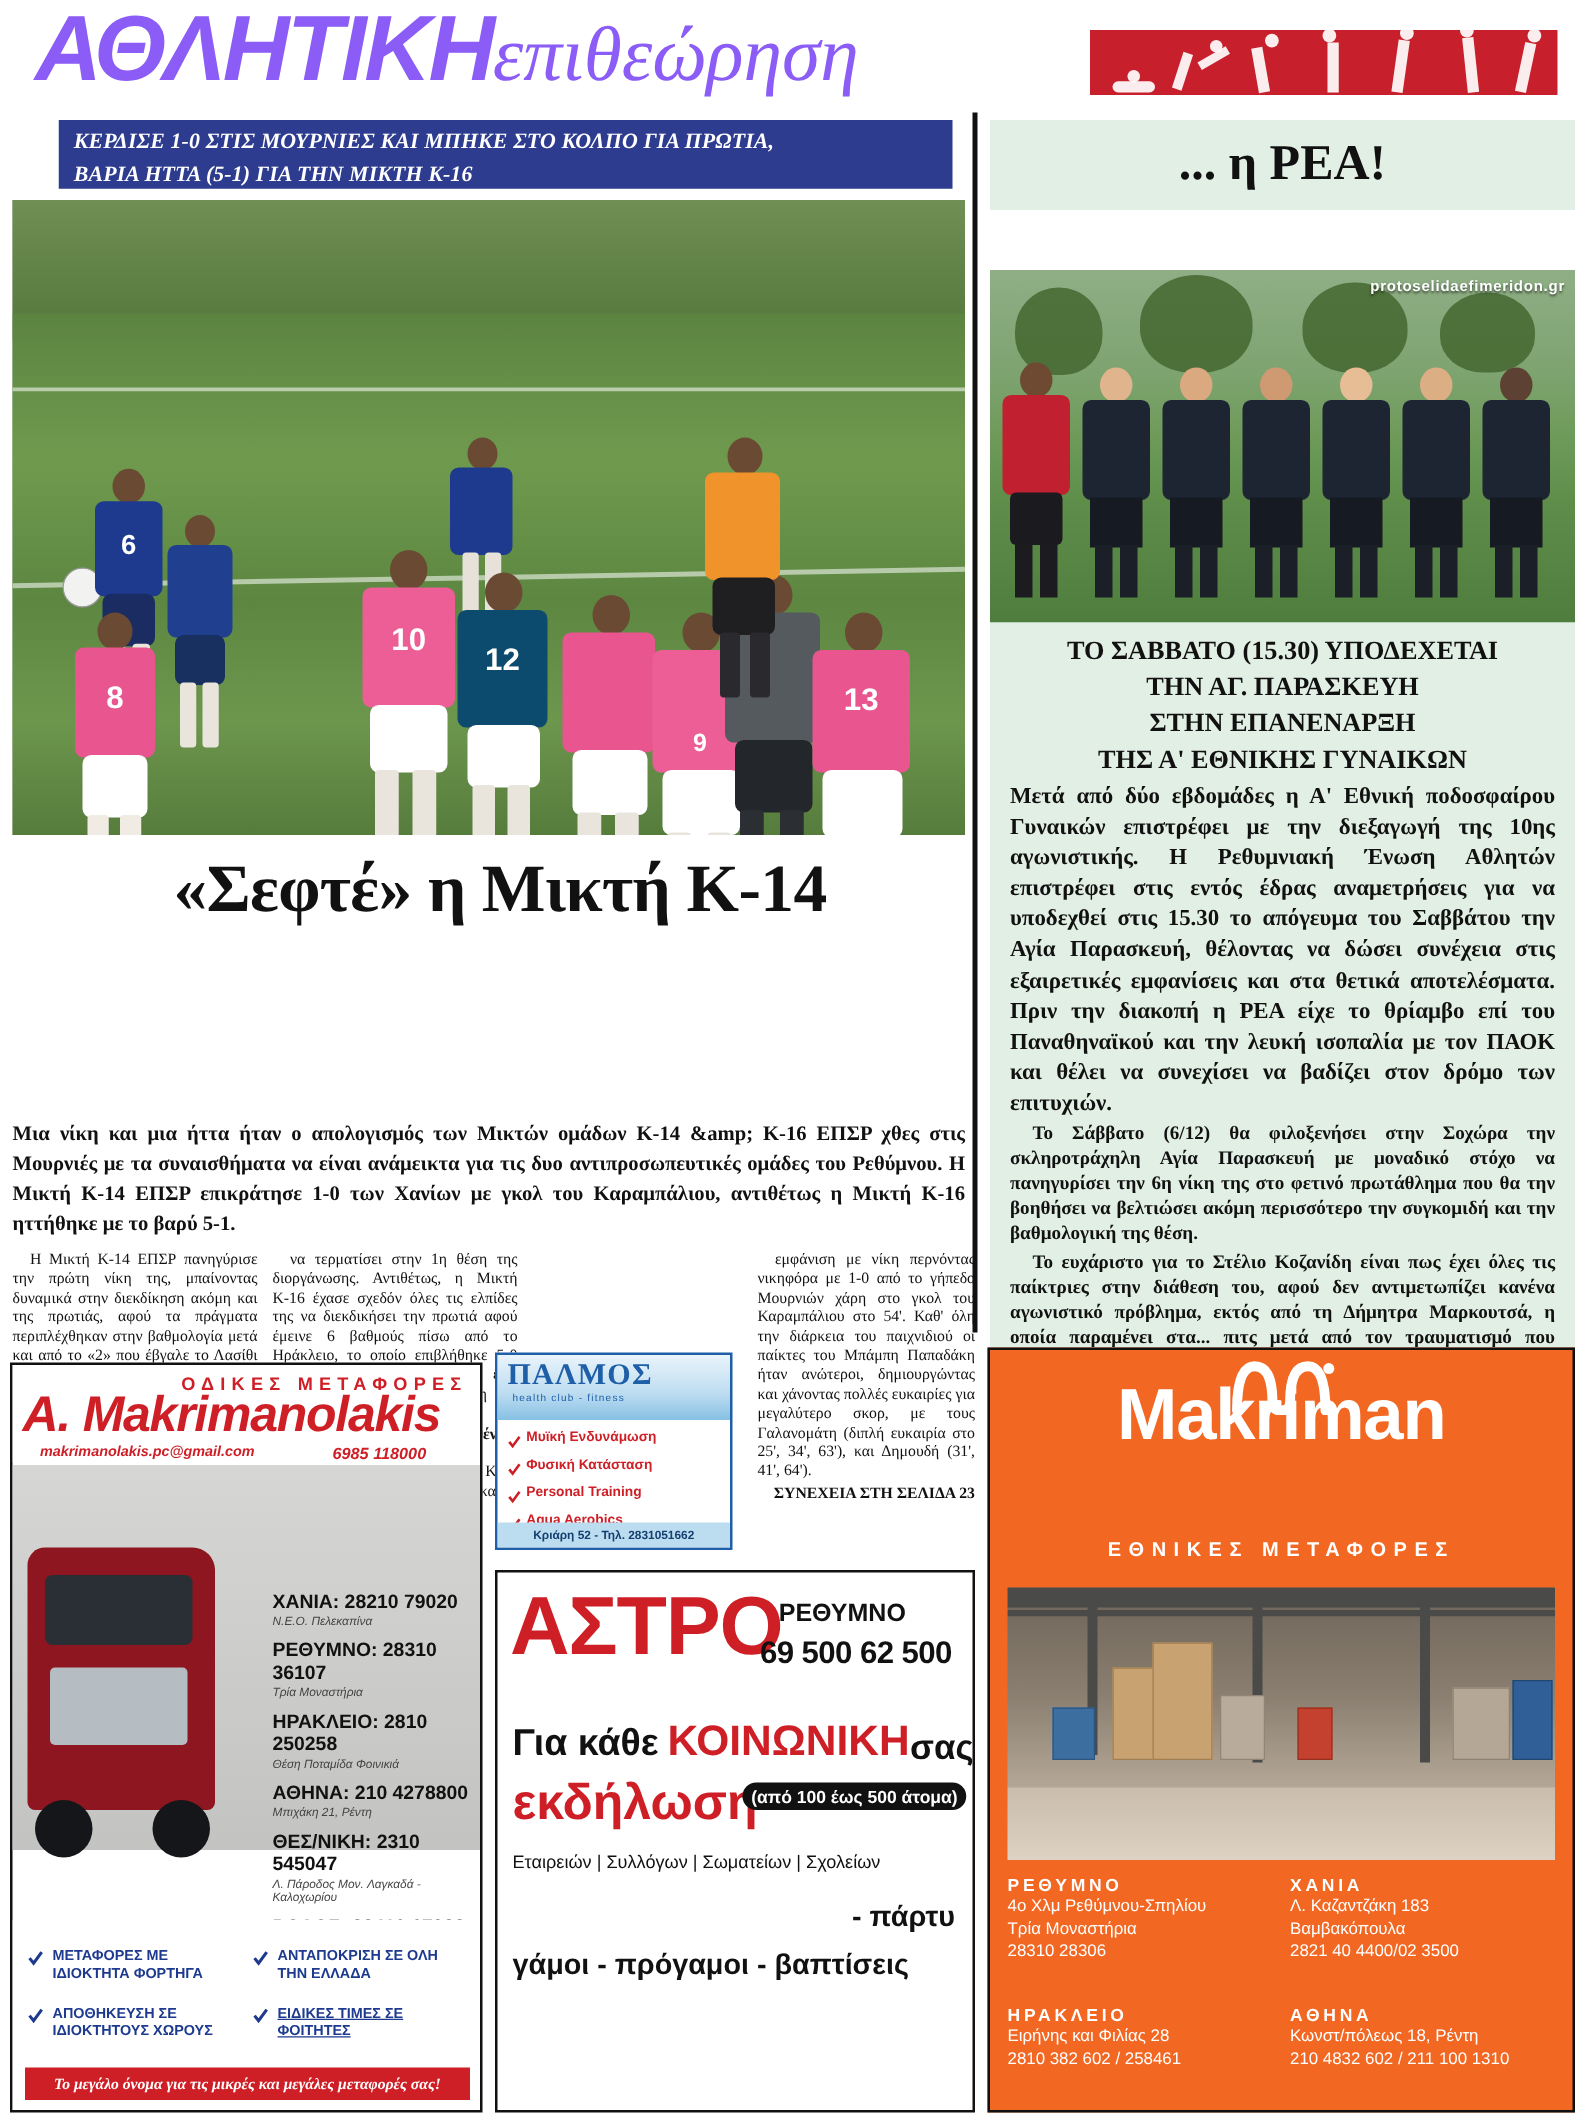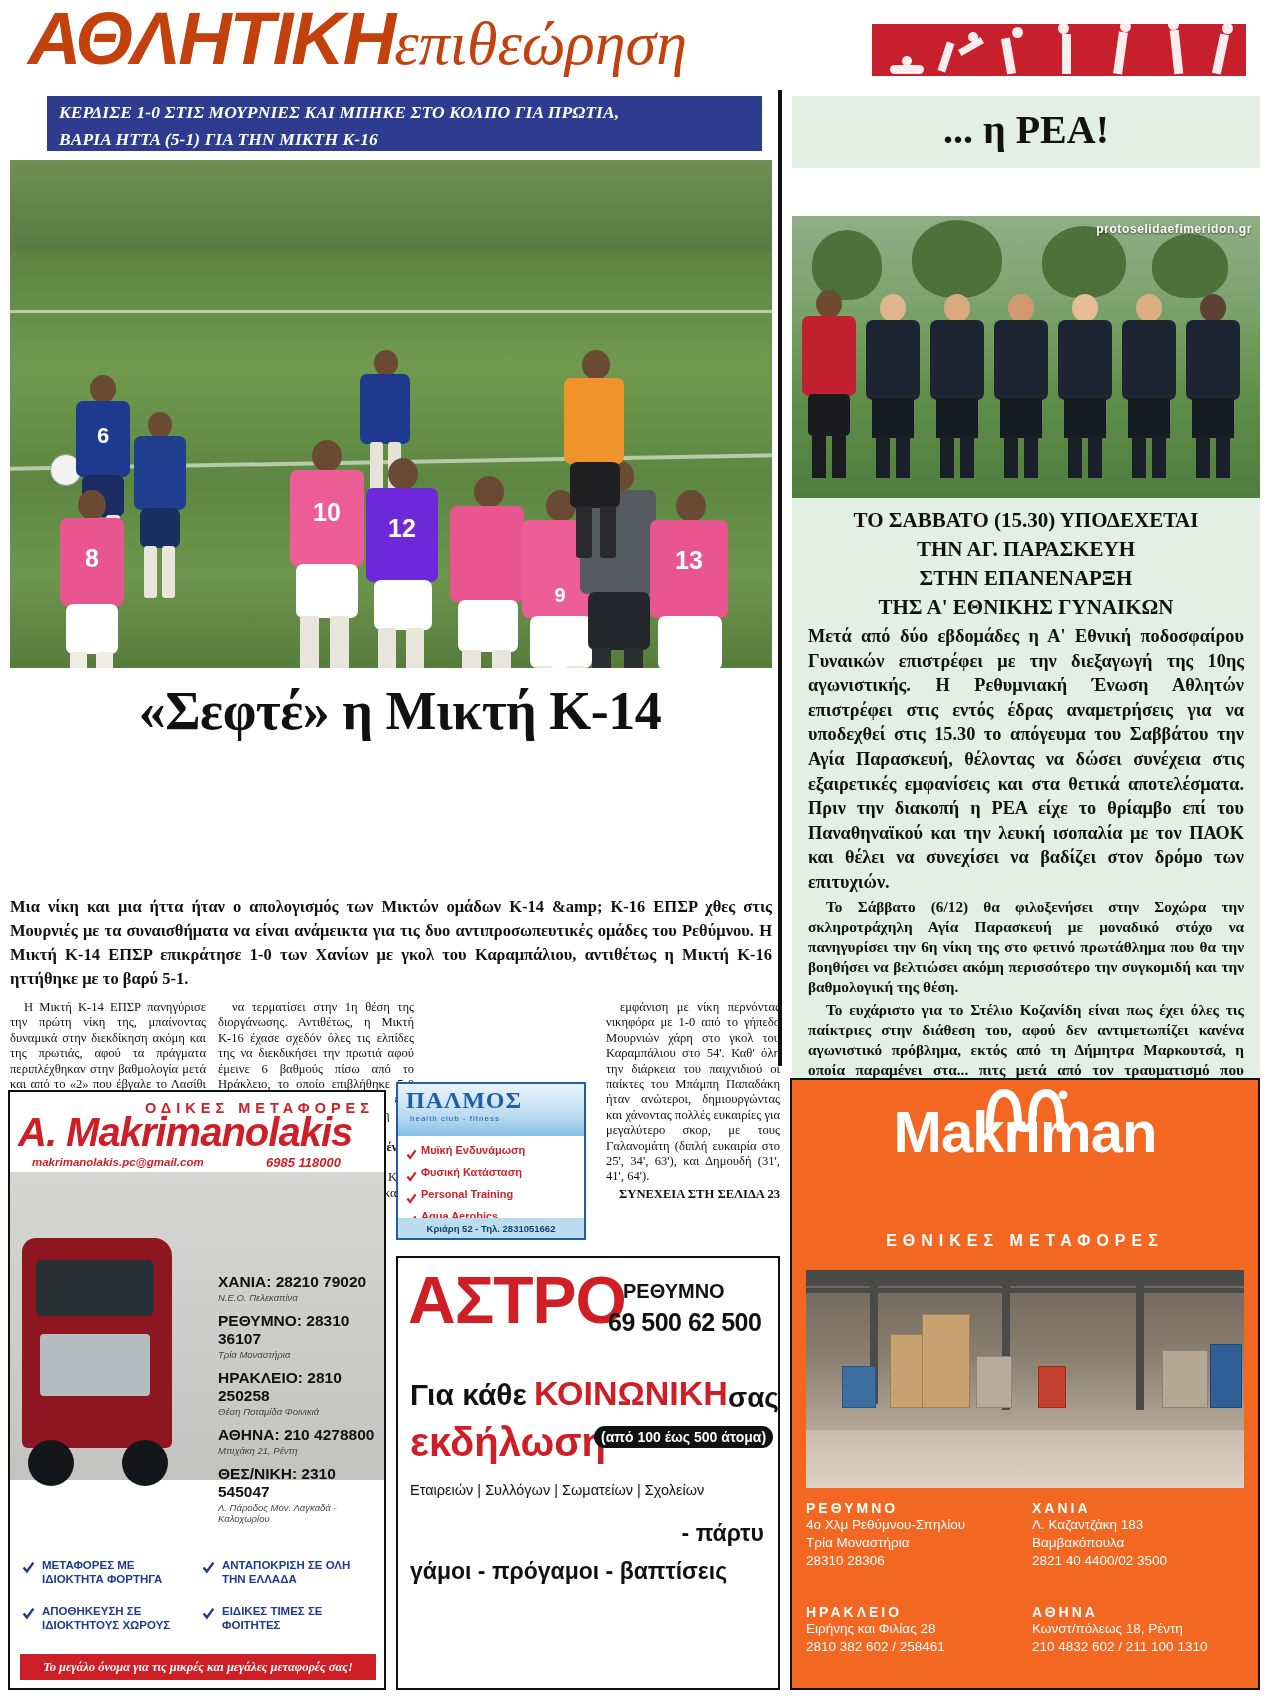--- a/index.html
+++ b/index.html
@@ -1,21 +1,21 @@
 <!DOCTYPE html>
 <html><head>
 <meta charset="utf-8">
 <style>
   html,body{margin:0;padding:0;background:#fff;}
   body{width:1265px;height:1698px;position:relative;font-family:"Liberation Serif",serif;color:#111;overflow:hidden;}
 
   
   .masthead{position:absolute;left:0;top:0;width:1265px;height:92px;}
   .mh-logo{position:absolute;left:28px;top:2px;font-family:"Liberation Sans",sans-serif;
-    font-weight:bold;font-style:italic;font-size:74px;letter-spacing:-2px;color:#c2410c;line-height:1;}
+    font-weight:bold;font-style:italic;font-size:74px;letter-spacing:-2px;color:#8b5cf6;line-height:1;}
   .mh-logo .sub{font-family:"Liberation Serif",serif;font-weight:normal;font-style:italic;font-size:62px;letter-spacing:0;}
   .mh-strip{position:absolute;left:872px;top:24px;width:374px;height:52px;background:#c7202c;overflow:hidden;}
   .mh-strip .fig{position:absolute;bottom:4px;background:#fff;opacity:.92;}
 
   
   .kicker{position:absolute;left:47px;top:96px;width:715px;height:55px;background:#2d3c8e;
     color:#fff;font-family:"Liberation Serif",serif;font-weight:bold;font-style:italic;
     font-size:17.5px;line-height:27px;padding:3px 12px 0 12px;box-sizing:border-box;letter-spacing:.1px;}
 
   .vrule{position:absolute;left:778px;top:90px;width:4px;height:976px;background:#111;}
@@ -247,21 +247,21 @@
 
   <div class="player" style="left:348px;top:190px;width:56px;height:150px;">
     <div class="pl-head" style="left:16px;top:0;width:24px;height:26px;"></div>
     <div class="pl-body" style="left:2px;top:24px;width:50px;height:70px;background:#1d3a8f;"></div>
     <div class="pl-leg" style="left:12px;top:92px;width:13px;height:52px;background:#e6e2da;"></div>
     <div class="pl-leg" style="left:30px;top:92px;width:13px;height:52px;background:#e6e2da;"></div>
   </div>
 
   <div class="player" style="left:352px;top:298px;width:82px;height:240px;">
     <div class="pl-head" style="left:26px;top:0;width:30px;height:32px;"></div>
-    <div class="pl-body" style="left:4px;top:30px;width:72px;height:94px;background:#6d28d9;">
+    <div class="pl-body" style="left:4px;top:30px;width:72px;height:94px;background:#0c4a6e;">
         <div class="pl-num" style="top:26px;">12</div>
       </div>
     <div class="pl-body" style="left:12px;top:122px;width:58px;height:50px;background:#fff;"></div>
     <div class="pl-leg" style="left:16px;top:170px;width:18px;height:66px;"></div>
     <div class="pl-leg" style="left:44px;top:170px;width:18px;height:66px;"></div>
   </div>
 
   <div class="player" style="left:436px;top:316px;width:84px;height:244px;">
     <div class="pl-head" style="left:28px;top:0;width:30px;height:32px;"></div>
     <div class="pl-body" style="left:4px;top:30px;width:74px;height:96px;background:#e8558f;"></div>
@@ -467,21 +467,21 @@
       <svg viewBox="0 0 16 16" width="13" height="13">
           <path d="M2 8 L6 13 L14 2" stroke="#1d3a8f" stroke-width="3" fill="none"></path>
         </svg>
     </span>
     <div class="ad1-feat" style="left:32px;top:68px;width:145px;">ΑΠΟΘΗΚΕΥΣΗ ΣΕ ΙΔΙΟΚΤΗΤΟΥΣ ΧΩΡΟΥΣ</div>
     <span class="tick" style="left:192px;top:70px;">
       <svg viewBox="0 0 16 16" width="13" height="13">
           <path d="M2 8 L6 13 L14 2" stroke="#1d3a8f" stroke-width="3" fill="none"></path>
         </svg>
     </span>
-    <div class="ad1-feat" style="left:212px;top:68px;width:150px;">ΕΙΔΙΚΕΣ ΤΙΜΕΣ ΣΕ ΦΟΙΤΗΤΕΣ</div>
+    <div class="ad1-feat" style="left:212px;top:68px;width:150px;text-decoration:underline;">ΕΙΔΙΚΕΣ ΤΙΜΕΣ ΣΕ ΦΟΙΤΗΤΕΣ</div>
     <div class="ad1-slogan">Το μεγάλο όνομα για τις μικρές και μεγάλες μεταφορές σας!</div>
   </div>
 </div>
 
 <div class="ad2">
   <div class="ad2-wave"></div>
   <div class="ad2-logo">ΠΑΛΜΟΣ</div>
   <div class="ad2-tag">health club - fitness</div>
   <span class="ad2-chk" style="top:62px;left:8px;">
     <svg viewBox="0 0 16 16" width="11" height="11">

